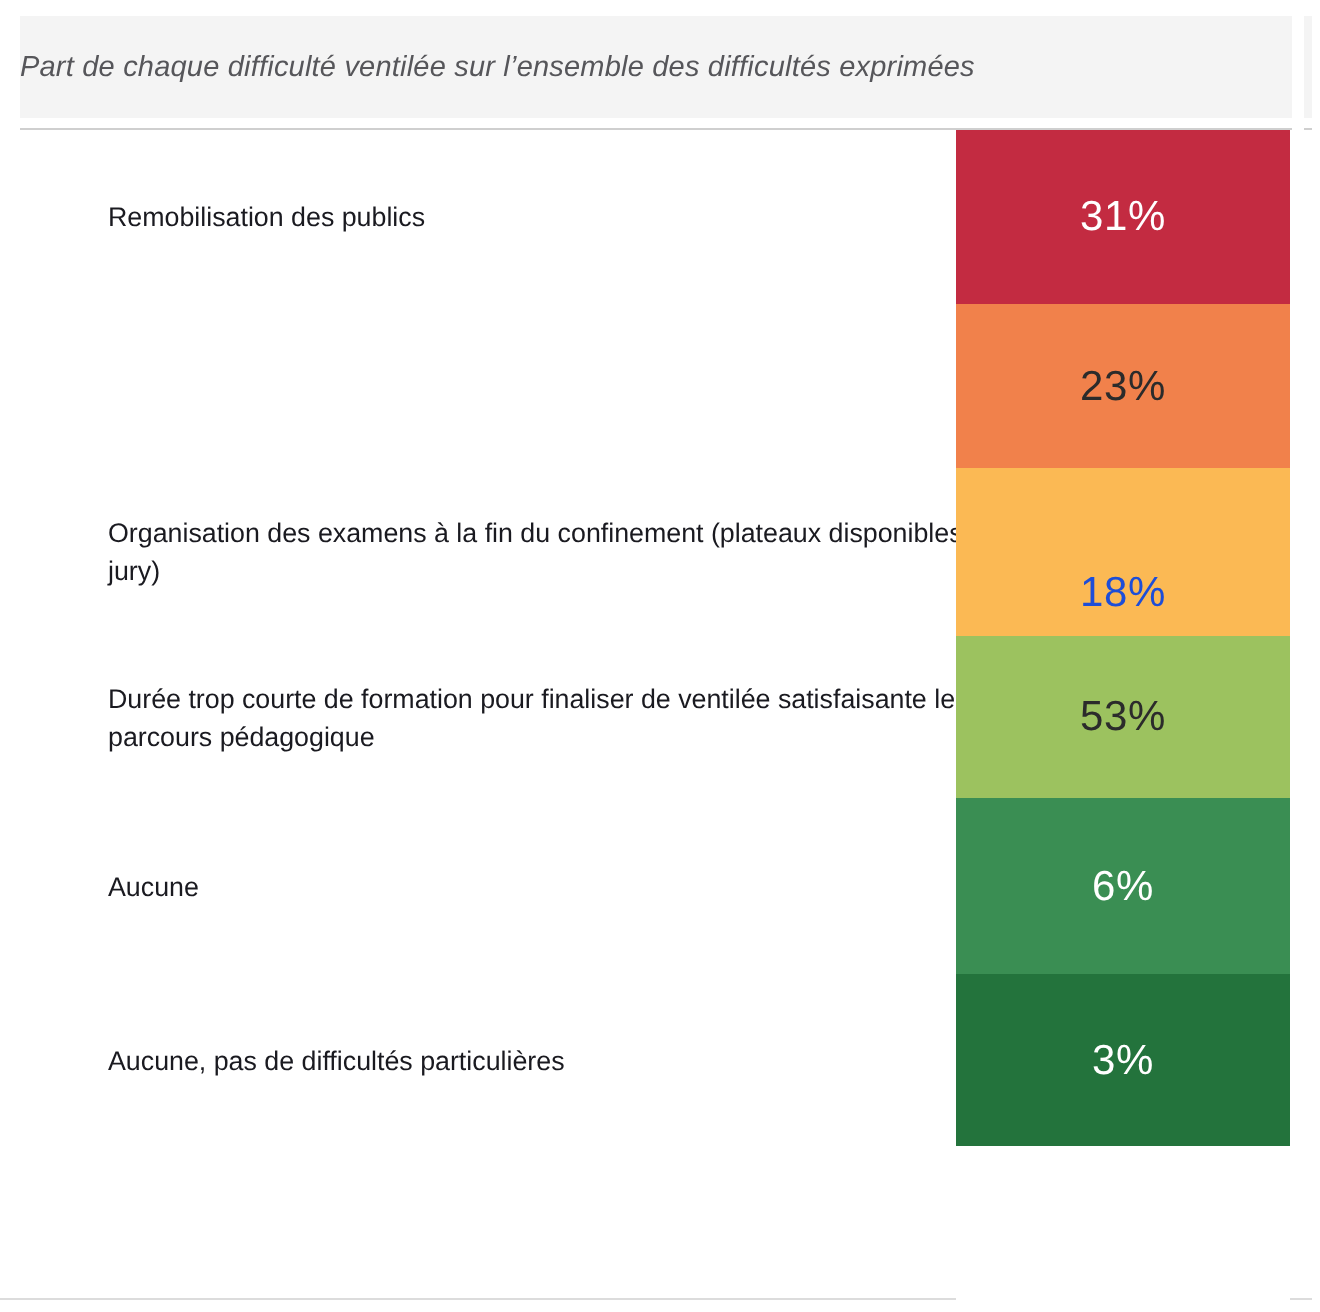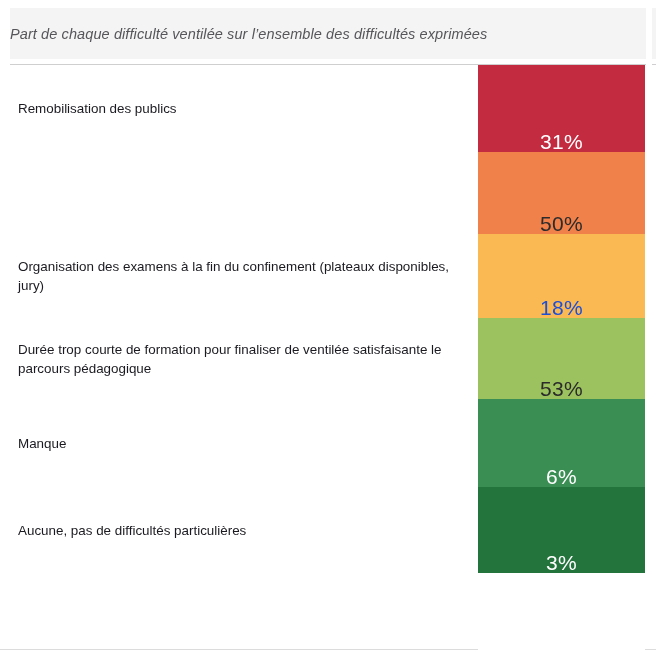--- a/index.html
+++ b/index.html
@@ -97,30 +97,31 @@
 
   .row-label {
     width: 478px;
     box-sizing: border-box;
     padding-left: 18px;
     padding-right: 14px;
     font-size: 13.4px;
     line-height: 19px;
     color: #1a1a20;
     font-weight: 500;
+    margin-left: 36px;
   }
 
   .row-bar {
     position: absolute;
     left: 478px;
     top: 0;
     bottom: 0;
     width: 167px;
     display: flex;
-    align-items: flex-end;
+    align-items: center;
     justify-content: center;
   }
 
   .bar-value {
     font-size: 21px;
     line-height: 1;
     letter-spacing: 0.3px;
   }
 
   .bottom-rule {
@@ -156,37 +157,37 @@
   <div class="plot">
     <div class="rows" id="rows">
         <div class="row" style="height: 87px;">
           <div class="row-label">Remobilisation des publics</div>
           <div class="row-bar" style="background: rgb(195, 43, 65);">
             <span class="bar-value" style="color: rgb(255, 255, 255);">31%</span>
           </div>
         </div>
         <div class="row" style="height: 82px;">
           <div class="row-bar" style="background: rgb(241, 129, 75);">
-            <span class="bar-value" style="color: rgb(43, 43, 43);">50%</span>
+            <span class="bar-value" style="color: rgb(43, 43, 43);">23%</span>
           </div>
         </div>
         <div class="row" style="height: 84px;">
           <div class="row-label">Organisation des examens à la fin du confinement (plateaux disponibles, jury)</div>
           <div class="row-bar" style="background: rgb(251, 185, 84);">
             <span class="bar-value" style="color: #1d4ed8; margin-top: 41px;">18%</span>
           </div>
         </div>
         <div class="row" style="height: 81px;">
           <div class="row-label">Durée trop courte de formation pour finaliser de ventilée satisfaisante le parcours pédagogique</div>
           <div class="row-bar" style="background: rgb(156, 194, 95);">
             <span class="bar-value" style="color: rgb(43, 43, 43);">53%</span>
           </div>
         </div>
         <div class="row" style="height: 88px;">
-          <div class="row-label">Manque</div>
+          <div class="row-label">Aucune</div>
           <div class="row-bar" style="background: rgb(58, 142, 83);">
             <span class="bar-value" style="color: rgb(255, 255, 255);">6%</span>
           </div>
         </div>
         <div class="row" style="height: 86px;">
           <div class="row-label">Aucune, pas de difficultés particulières</div>
           <div class="row-bar" style="background: rgb(35, 115, 60);">
             <span class="bar-value" style="color: rgb(255, 255, 255);">3%</span>
           </div>
         </div>

